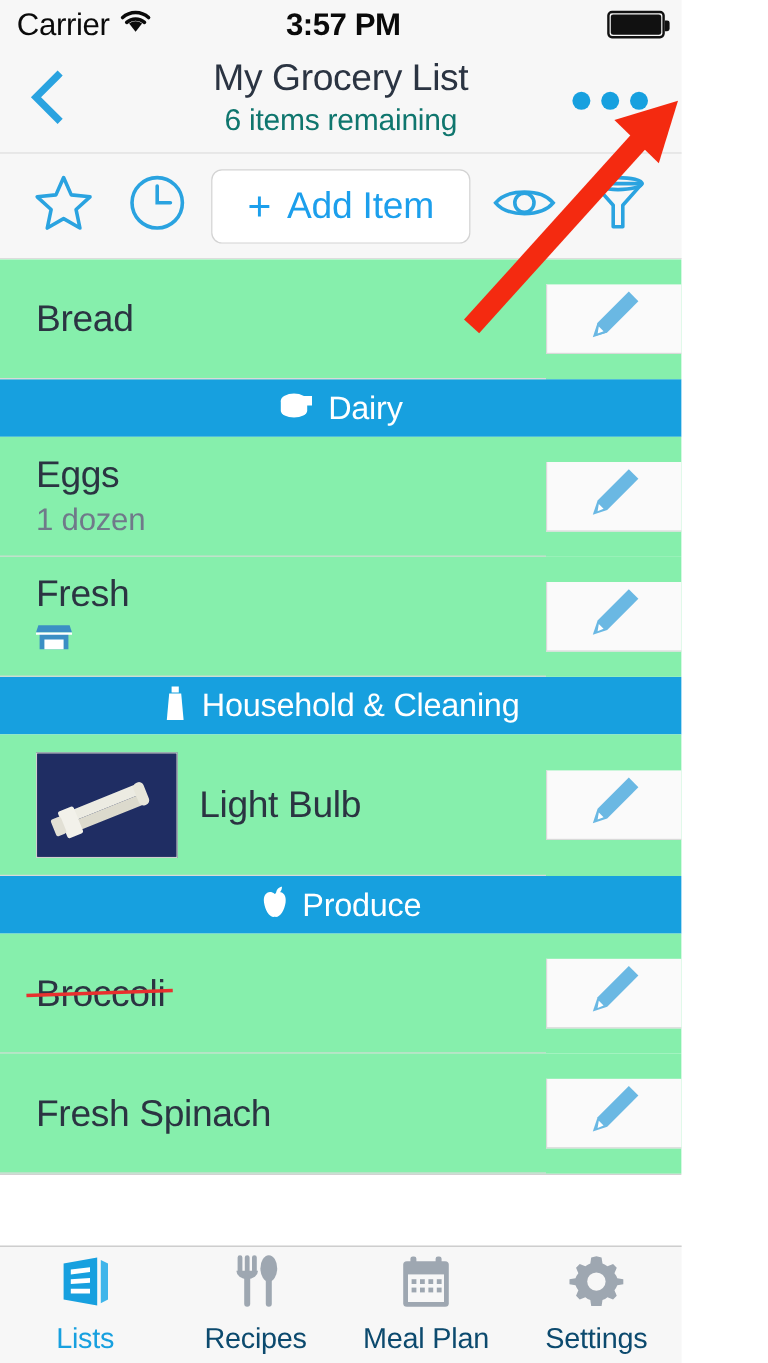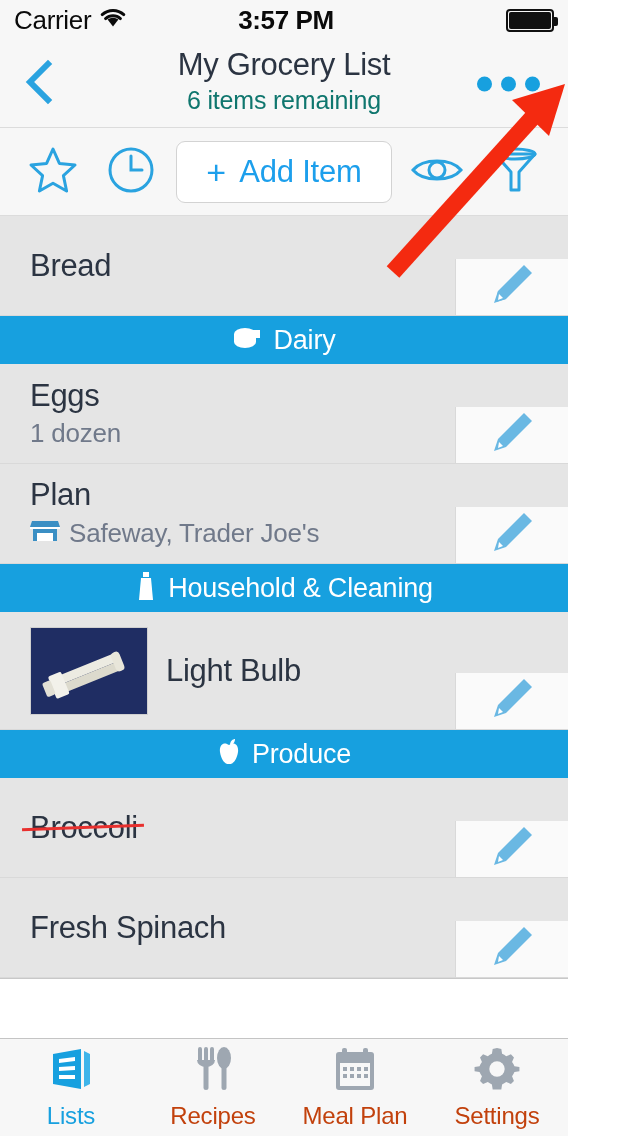--- a/index.html
+++ b/index.html
@@ -72,21 +72,21 @@
 
   
   .list { flex: 1 1 auto; overflow: hidden; background: #fff; }
   .section-header {
     height: 48px; background: #17a0df; color: #fff;
     display: flex; align-items: center; justify-content: center; gap: 11px;
   }
   .section-label { font-size: 27px; color: #ffffff; letter-spacing: -0.2px; }
 
   .row {
-    display: flex; align-items: flex-end; background: #e5e5e5; position: relative;
+    display: flex; align-items: center; background: #86efac; position: relative;
   }
   .row-main {
     flex: 1 1 auto; display: flex; align-items: center; gap: 18px;
     padding: 0 18px 0 30px; min-height: 100px;
     border-bottom: 1px solid #d9d9d9;
   }
   .row-texts { display: flex; flex-direction: column; justify-content: center; gap: 4px; }
   .row-title { font-size: 31px; color: #2b3442; letter-spacing: -0.3px; position: relative; display: inline-block; }
   .row-title.done::after {
     content: ""; position: absolute; left: -8px; right: -6px; top: 46%;
@@ -104,21 +104,21 @@
   }
 
   .list-end { height: 1px; background: #c8c8c8; }
 
   
   .tabbar {
     height: 98px; flex: 0 0 98px; background: #f7f7f7;
     border-top: 1px solid #c4c4c4; display: flex; align-items: flex-start;
   }
   .tab { flex: 1; display: flex; flex-direction: column; align-items: center; justify-content: center; gap: 6px; height: 100%; }
-  .tab-label { font-size: 24px; color: #c2410c; letter-spacing: -0.2px; }
+  .tab-label { font-size: 24px; color: #0c4a6e; letter-spacing: -0.2px; }
   .tab.active .tab-label { color: #17a0df; }
 
   
   .annotation { position: absolute; left: 0; top: 0; width: 640px; height: 1136px; pointer-events: none; }
 </style>
 </head>
 <body>
 
 <div class="phone">
 
@@ -241,31 +241,30 @@
           <svg width="52" height="52" viewBox="0 0 52 52">
             <path d="M38 6 L46 14 L20 40 L8 44 L12 32 Z" fill="#6ab8e3"></path>
             <path d="M13 35 L17 39 L12 41 Z" fill="#ffffff"></path>
           </svg>
         </span>
       </div>
     </div>
     <div class="row">
       <div class="row-main">
         <div class="row-texts">
-          <span class="row-title">Plan</span>
+          <span class="row-title">Fresh</span>
           <span class="row-sub">
             <span>
               <svg width="30" height="26" viewBox="0 0 30 26">
                 <path d="M2 4 L28 4 L30 10 L0 10 Z" fill="#3b8fc4"></path>
                 <path d="M3 11 L27 11 L27 24 L3 24 Z" fill="#3b8fc4"></path>
                 <path d="M7 16 L23 16 L23 24 L7 24 Z" fill="#ffffff"></path>
                 <path d="M0 10 L30 10 L30 12 L0 12 Z" fill="#ffffff"></path>
               </svg>
             </span>
-            <span>Safeway, Trader Joe's</span>
           </span>
         </div>
       </div>
       <div class="row-edit">
         <span>
           <svg width="52" height="52" viewBox="0 0 52 52">
             <path d="M38 6 L46 14 L20 40 L8 44 L12 32 Z" fill="#6ab8e3"></path>
             <path d="M13 35 L17 39 L12 41 Z" fill="#ffffff"></path>
           </svg>
         </span>

